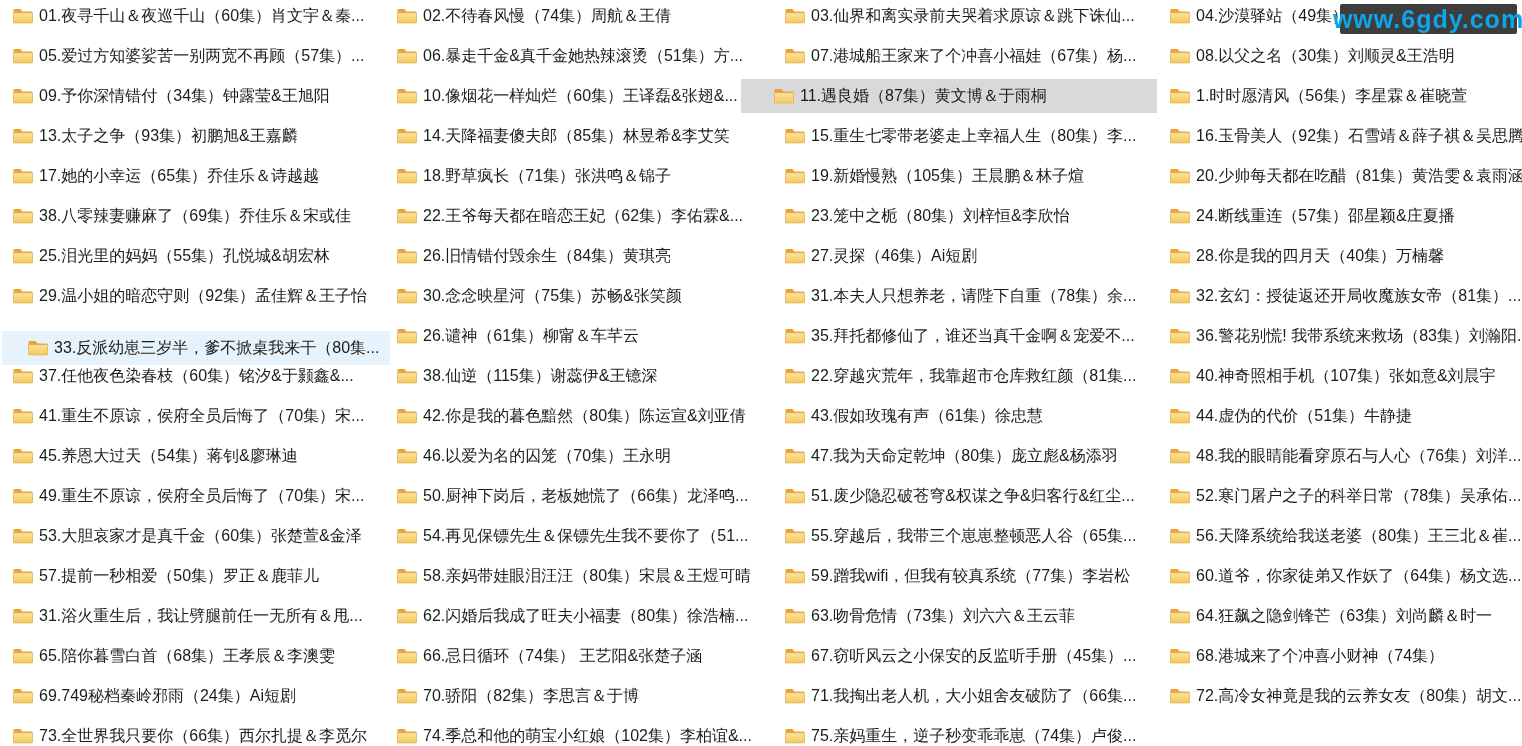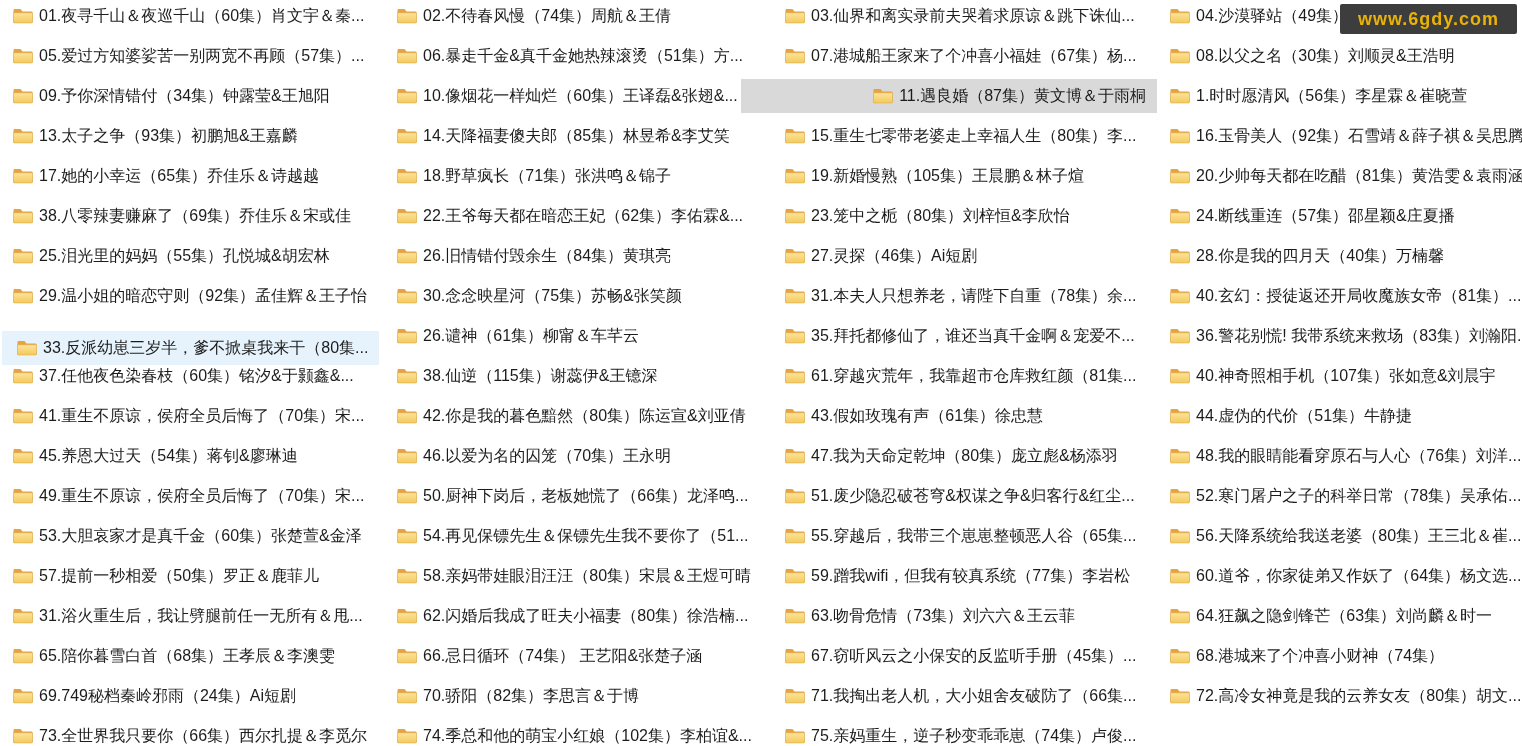--- a/index.html
+++ b/index.html
@@ -30,36 +30,35 @@
   }
   .folder-item .icon{
     width:20px;height:16px;flex:0 0 20px;margin-right:6px;display:block;
   }
   .folder-item .label{
     font-size:16px;color:#1c1c1c;letter-spacing:0;
   }
   .folder-item.state-selected{
     background:#d9d9d9;
     margin-left:-41px;
-    padding-left:22px;
+    padding-left:32px;
     width:462px;
-    justify-content:flex-end;
   }
   .folder-item.state-hover{
     background:#e6f3fc;
     margin-left:-8px;
-    padding-left:14px;
+    padding-left:25px;
     margin-top:24px;
   }
   #watermark{
     position:absolute;top:4px;right:5px;
     width:177px;height:30px;
-    background:#3d3d3d;color:#eab308;
+    background:#3d3d3d;color:#0ea5e9;
     display:flex;align-items:center;justify-content:center;
-    font-size:18px;font-weight:bold;letter-spacing:1px;
+    font-size:25px;font-weight:bold;letter-spacing:1px;
     border-radius:2px;
   }
 </style>
 </head>
 <body>
 
 <div id="folder-grid">
   <div class="cell">
     <div class="folder-item">
       <svg class="icon" viewBox="0 0 20 16" xmlns="http://www.w3.org/2000/svg">
@@ -561,21 +560,21 @@
       <svg class="icon" viewBox="0 0 20 16" xmlns="http://www.w3.org/2000/svg">
         <defs>
           <linearGradient id="ffg" x1="0" y1="0" x2="0" y2="1">
             <stop offset="0" stop-color="#fce49a"></stop>
             <stop offset="1" stop-color="#f4c95e"></stop>
           </linearGradient>
         </defs>
         <path d="M0.5 2 a1 1 0 0 1 1-1 h6 l2 2.5 h9 a1 1 0 0 1 1 1 V14 a1 1 0 0 1 -1 1 h-17 a1 1 0 0 1 -1-1 Z" fill="#e8a33d"></path>
         <path d="M0.5 4.8 h19 V14 a1 1 0 0 1 -1 1 h-17 a1 1 0 0 1 -1-1 Z" fill="url(#ffg)" stroke="#d9a443" stroke-width="0.5"></path>
       </svg>
-      <span class="label">40.玄幻：授徒返还开局收魔族女帝（81集）...</span>
+      <span class="label">32.玄幻：授徒返还开局收魔族女帝（81集）...</span>
     </div>
   </div>
 
   <div class="cell">
     <div class="folder-item state-hover">
       <svg class="icon" viewBox="0 0 20 16" xmlns="http://www.w3.org/2000/svg">
         <defs>
           <linearGradient id="ffg" x1="0" y1="0" x2="0" y2="1">
             <stop offset="0" stop-color="#fce49a"></stop>
             <stop offset="1" stop-color="#f4c95e"></stop>
@@ -673,21 +672,21 @@
       <svg class="icon" viewBox="0 0 20 16" xmlns="http://www.w3.org/2000/svg">
         <defs>
           <linearGradient id="ffg" x1="0" y1="0" x2="0" y2="1">
             <stop offset="0" stop-color="#fce49a"></stop>
             <stop offset="1" stop-color="#f4c95e"></stop>
           </linearGradient>
         </defs>
         <path d="M0.5 2 a1 1 0 0 1 1-1 h6 l2 2.5 h9 a1 1 0 0 1 1 1 V14 a1 1 0 0 1 -1 1 h-17 a1 1 0 0 1 -1-1 Z" fill="#e8a33d"></path>
         <path d="M0.5 4.8 h19 V14 a1 1 0 0 1 -1 1 h-17 a1 1 0 0 1 -1-1 Z" fill="url(#ffg)" stroke="#d9a443" stroke-width="0.5"></path>
       </svg>
-      <span class="label">61.穿越灾荒年，我靠超市仓库救红颜（81集...</span>
+      <span class="label">22.穿越灾荒年，我靠超市仓库救红颜（81集...</span>
     </div>
   </div>
 
   <div class="cell">
     <div class="folder-item">
       <svg class="icon" viewBox="0 0 20 16" xmlns="http://www.w3.org/2000/svg">
         <defs>
           <linearGradient id="ffg" x1="0" y1="0" x2="0" y2="1">
             <stop offset="0" stop-color="#fce49a"></stop>
             <stop offset="1" stop-color="#f4c95e"></stop>

